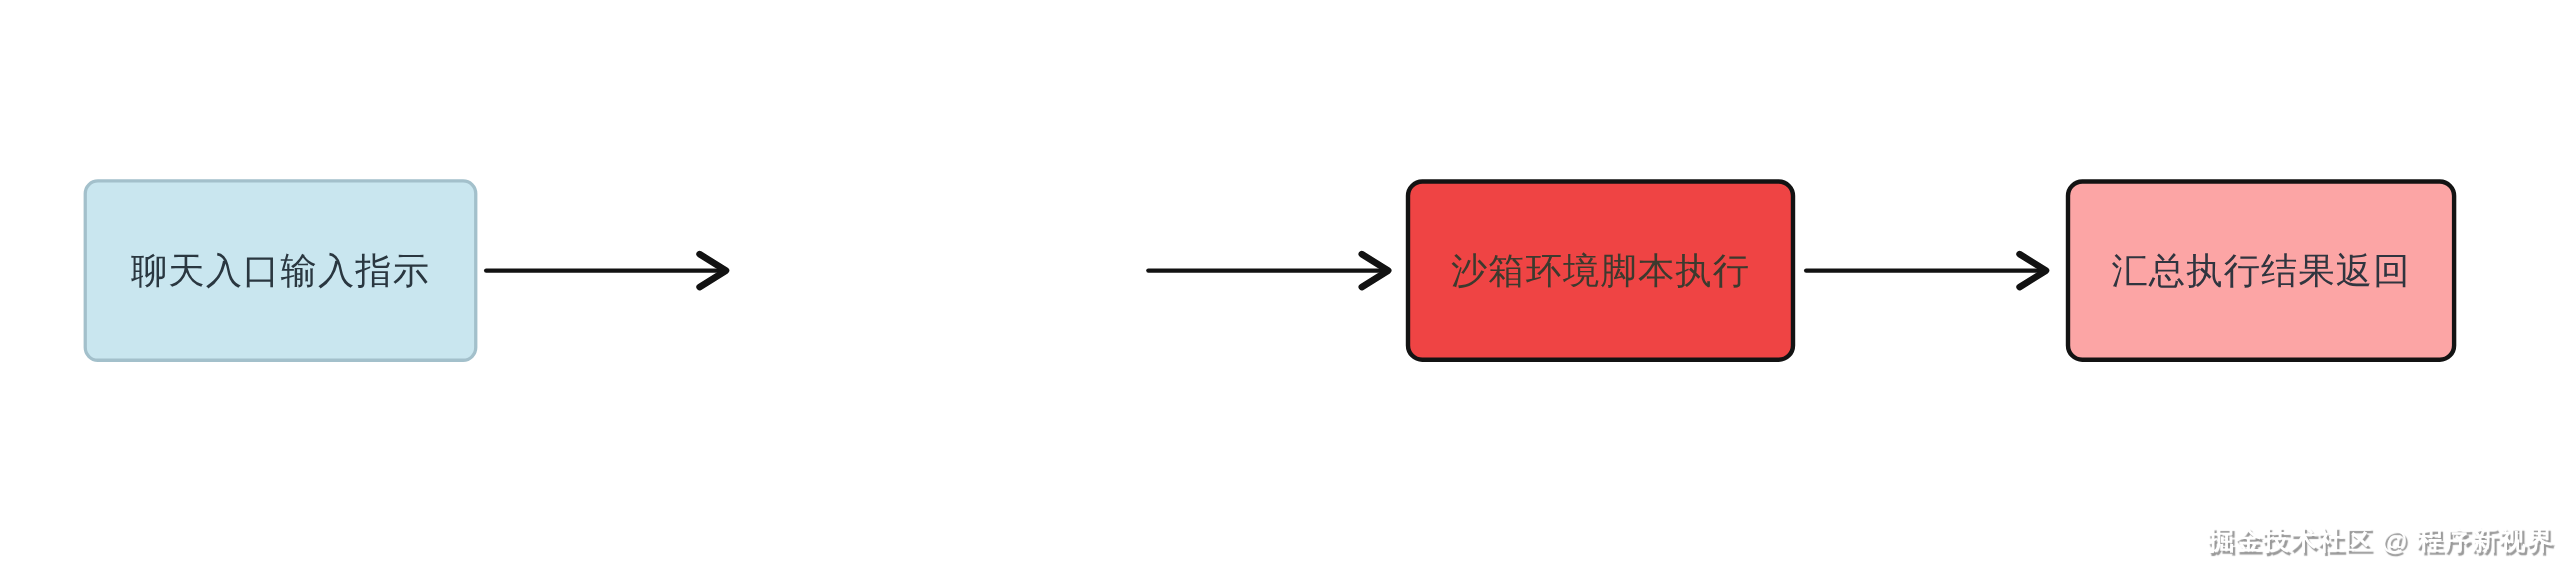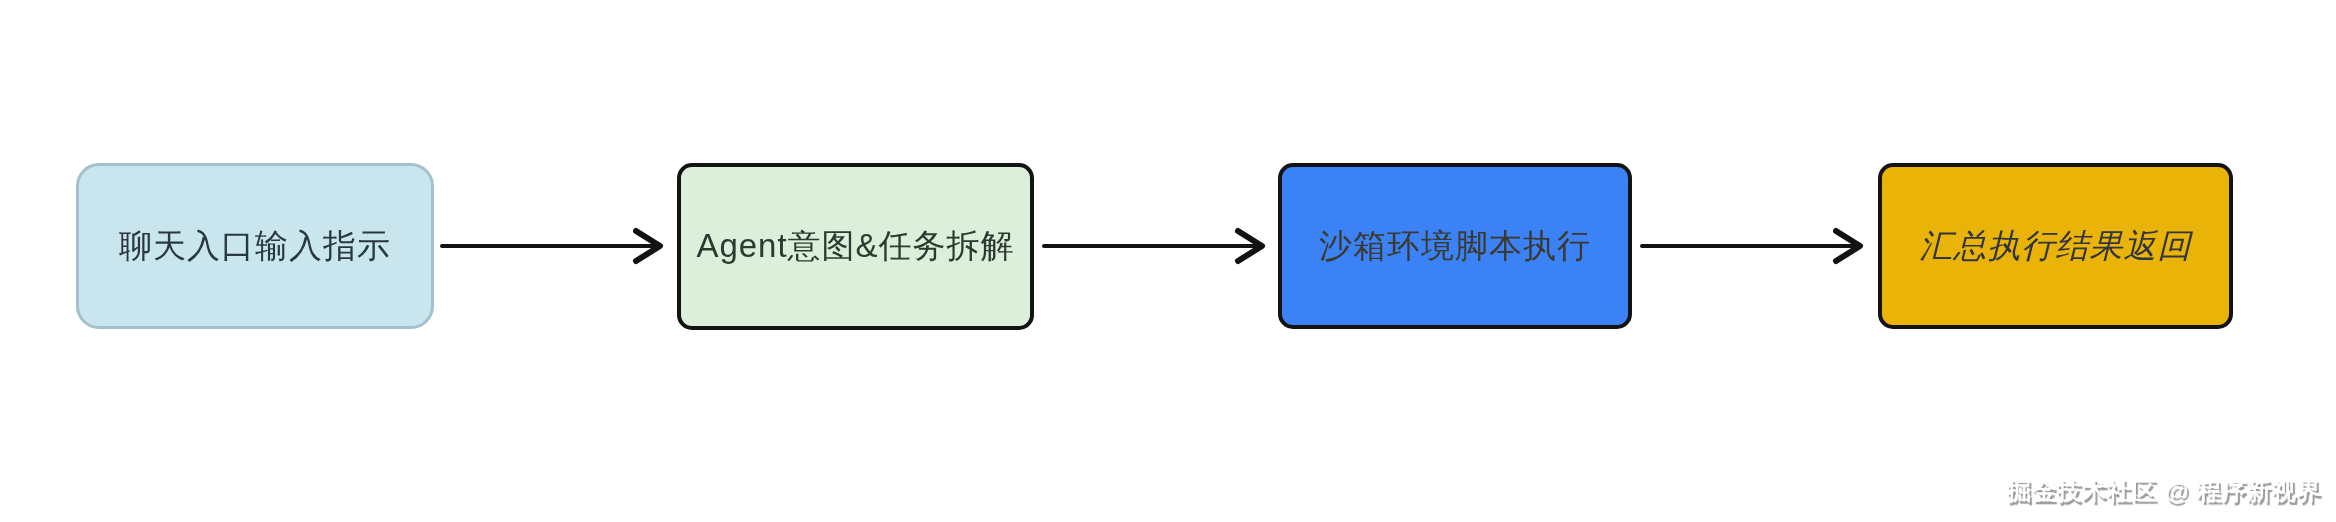--- a/index.html
+++ b/index.html
@@ -26,21 +26,21 @@
     border-style: solid;
   }
   .node .node-label {
     white-space: nowrap;
   }
   
   .node-1 {
     left: 76px; top: 163px;
     width: 358px; height: 166px;
     border-width: 3px;
-    border-radius: 23px;
+    border-radius: 13px;
   }
   .node-2 {
     left: 677px; top: 163px;
     width: 357px; height: 167px;
     border-width: 4px;
     border-radius: 15px;
   }
   .node-3 {
     left: 1278px; top: 163px;
     width: 354px; height: 166px;
@@ -86,41 +86,38 @@
     <span class="node-label">聊天入口输入指示</span>
   </div>
 
   <div class="connector connector-1" style="color: rgb(18, 18, 18);">
     <svg viewBox="0 0 236 40">
       <line x1="4" y1="20" x2="218" y2="20" stroke="currentColor" stroke-width="4" stroke-linecap="round"></line>
       <polyline points="198,5 222,20 198,35" fill="none" stroke="currentColor" stroke-width="6" stroke-linecap="round" stroke-linejoin="round"></polyline>
     </svg>
   </div>
 
-  <div class="node node-2" style="background: rgb(220, 239, 219); border-color: rgb(19, 19, 19); color: rgb(44, 58, 49);">
-    <span class="node-label">Agent意图&amp;任务拆解</span>
-  </div>
 
   <div class="connector connector-2" style="color: rgb(18, 18, 18);">
     <svg viewBox="0 0 236 40">
       <line x1="4" y1="20" x2="218" y2="20" stroke="currentColor" stroke-width="4" stroke-linecap="round"></line>
       <polyline points="198,5 222,20 198,35" fill="none" stroke="currentColor" stroke-width="6" stroke-linecap="round" stroke-linejoin="round"></polyline>
     </svg>
   </div>
 
-  <div class="node node-3" style="background: #3b82f6; border-color: rgb(19, 19, 19); color: rgb(60, 58, 46);">
+  <div class="node node-3" style="background: #ef4444; border-color: rgb(19, 19, 19); color: rgb(60, 58, 46);">
     <span class="node-label">沙箱环境脚本执行</span>
   </div>
 
   <div class="connector connector-3" style="color: rgb(18, 18, 18);">
     <svg viewBox="0 0 236 40">
       <line x1="4" y1="20" x2="218" y2="20" stroke="currentColor" stroke-width="4" stroke-linecap="round"></line>
       <polyline points="198,5 222,20 198,35" fill="none" stroke="currentColor" stroke-width="6" stroke-linecap="round" stroke-linejoin="round"></polyline>
     </svg>
   </div>
 
-  <div class="node node-4" style="background: #eab308; border-color: rgb(19, 19, 19); color: rgb(48, 53, 63); font-style: italic;">
+  <div class="node node-4" style="background: #fca5a5; border-color: rgb(19, 19, 19); color: rgb(48, 53, 63);">
     <span class="node-label">汇总执行结果返回</span>
   </div>
 
   <div class="watermark" style="color: rgb(255, 255, 255); text-shadow: rgb(153, 153, 153) 2px 3px 1px;">掘金技术社区 @ 程序新视界</div>
 
 </div>
 
 </body></html>

